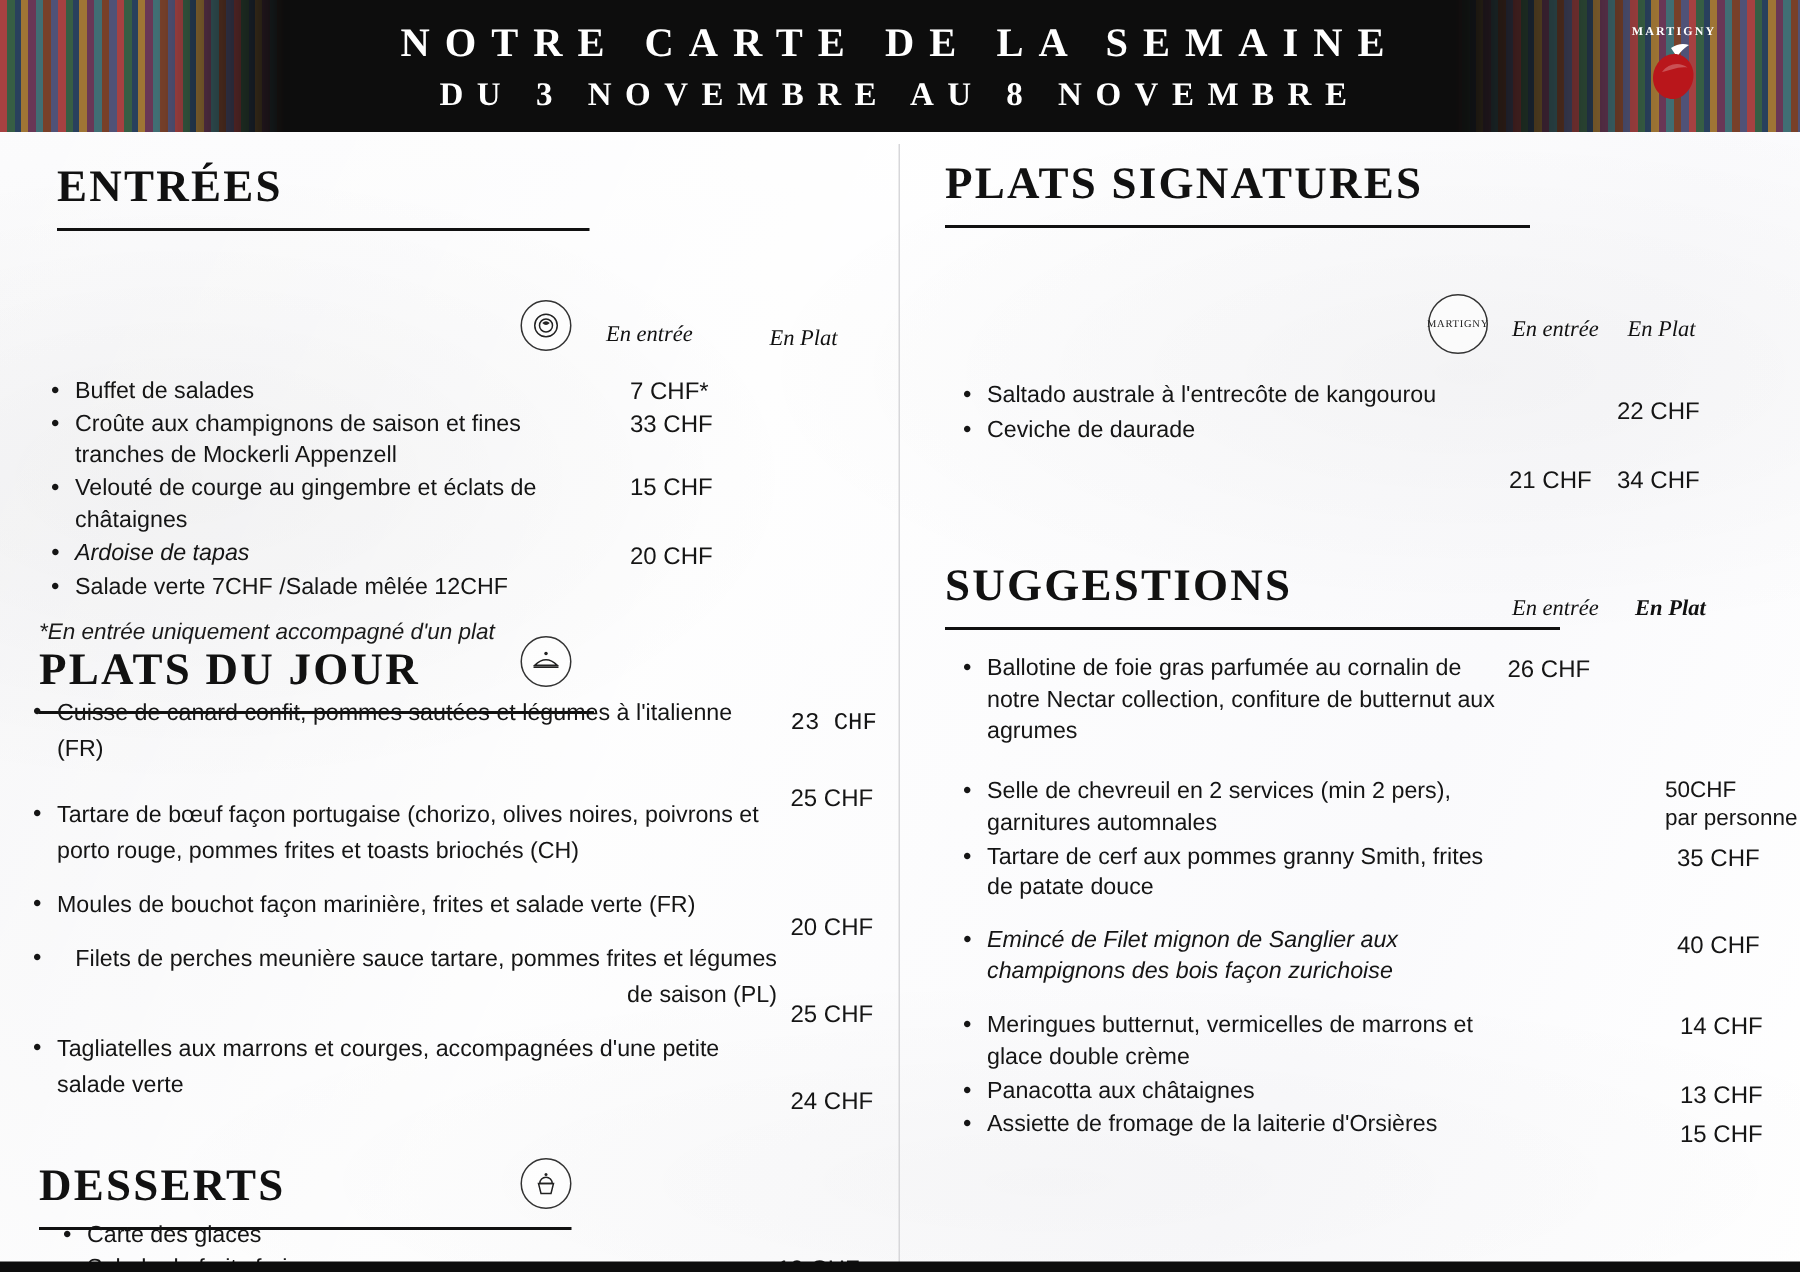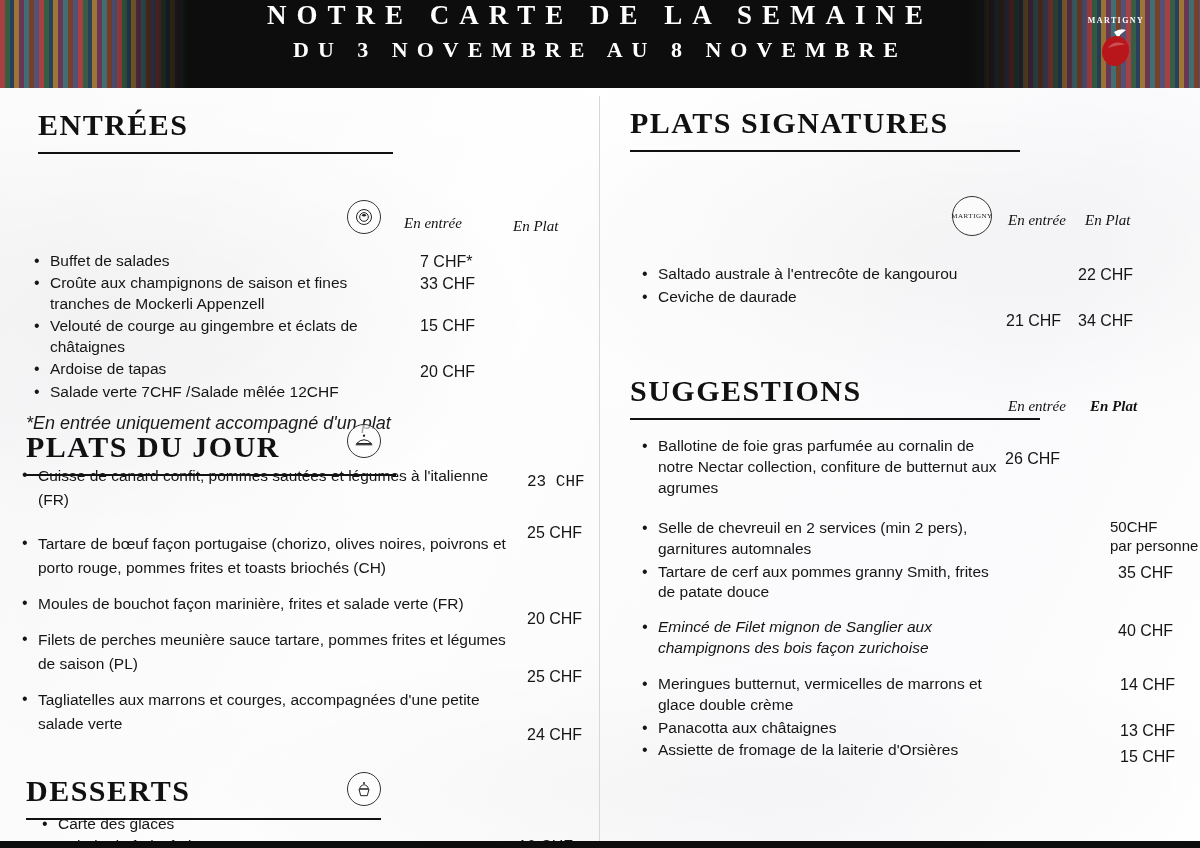--- a/index.html
+++ b/index.html
@@ -49,21 +49,21 @@
     -webkit-mask-image: linear-gradient(90deg, rgba(0,0,0,1) 0%, rgba(0,0,0,1) 55%, rgba(0,0,0,0) 100%);
             mask-image: linear-gradient(90deg, rgba(0,0,0,1) 0%, rgba(0,0,0,1) 55%, rgba(0,0,0,0) 100%);
   }
   .header-stripes.right {
     left: auto; right: 0; width: 230px;
     -webkit-mask-image: linear-gradient(270deg, rgba(0,0,0,1) 0%, rgba(0,0,0,1) 40%, rgba(0,0,0,0) 100%);
             mask-image: linear-gradient(270deg, rgba(0,0,0,1) 0%, rgba(0,0,0,1) 40%, rgba(0,0,0,0) 100%);
   }
   .header-titles {
     position: absolute; left: 0; right: 0; top: 0; height: 88px;
-    display: flex; flex-direction: column; align-items: center; 
+    display: flex; flex-direction: column; align-items: center; justify-content: center;
     z-index: 3;
   }
   .header-line1 {
     color: #ffffff;
     font-family: "Liberation Serif", serif;
     font-weight: bold;
     font-size: 27px;
     letter-spacing: 10px;
     white-space: nowrap;
   }
@@ -150,21 +150,21 @@
     font-size: 16px; color: #151515;
   }
   .price {
     font-size: 16px;
     color: #151515;
     white-space: pre-line;
     text-align: left;
   }
   .note-italic {
     font-style: italic;
-    font-size: 18px;
+    font-size: 15px;
     color: #1a1a1a;
   }
 
   
   .abs { position: absolute; }
 </style>
 </head>
 <body>
 
 <div id="page">
@@ -208,21 +208,21 @@
         </svg>
       </div>
 
       <div class="abs colhdr" style="left:404px; top:127px;">En entrée</div>
       <div class="abs colhdr" style="left:513px; top:130px;">En Plat</div>
 
       <ul class="menu abs" style="left:30px; top:163px; width:375px;">
         <li>Buffet de salades</li>
         <li style="margin-top:2px;">Croûte aux champignons de saison et fines tranches de Mockerli Appenzell</li>
         <li style="margin-top:2px;">Velouté de courge au gingembre et éclats de châtaignes</li>
-        <li style="margin-top:2px;">Ardoise de tapas</li>
+        <li style="margin-top:2px;font-style:italic;">Ardoise de tapas</li>
         <li style="margin-top:2px;">Salade verte  7CHF /Salade mêlée 12CHF</li>
       </ul>
 
       <div class="abs price" style="left:420px; top:163px; line-height:1.35;">7 CHF*
 33 CHF</div>
       <div class="abs price" style="left:420px; top:229px;">15 CHF</div>
       <div class="abs price" style="left:420px; top:275px;">20 CHF</div>
 
       <div class="abs note-italic" style="left:26px; top:325px;">*En entrée uniquement accompagné d'un plat</div>
 
@@ -237,21 +237,21 @@
           <path d="M3 15 q9 -9 18 0z" fill="none" stroke="#222" stroke-width="1.2"></path>
           <line x1="2" y1="16.5" x2="22" y2="16.5" stroke="#222" stroke-width="1.4"></line>
           <circle cx="12" cy="5.6" r="1.4" fill="#222"></circle>
         </svg>
       </div>
 
       <ul class="menu abs" style="left:18px; top:376px; width:500px;">
         <li style="line-height:1.55;">Cuisse de canard confit, pommes sautées et légumes à l'italienne (FR)</li>
         <li style="line-height:1.55; margin-top:20px;">Tartare de bœuf façon portugaise (chorizo, olives noires, poivrons et porto rouge, pommes frites et toasts briochés (CH)</li>
         <li style="line-height:1.55; margin-top:12px;">Moules de bouchot façon marinière, frites et salade verte (FR)</li>
-        <li style="line-height:1.55; margin-top:12px;">Filets de perches meunière sauce tartare, pommes frites et légumes de saison (PL)</li>
+        <li style="line-height:1.55; margin-top:12px;text-align:right;">Filets de perches meunière sauce tartare, pommes frites et légumes de saison (PL)</li>
         <li style="line-height:1.55; margin-top:12px;">Tagliatelles aux marrons et courges, accompagnées d'une petite salade verte</li>
       </ul>
 
       <div class="abs price" style="left:527px; top:385px;font-family:Liberation Mono, monospace;">23 CHF</div>
       <div class="abs price" style="left:527px; top:436px;">25 CHF</div>
       <div class="abs price" style="left:527px; top:522px;">20 CHF</div>
       <div class="abs price" style="left:527px; top:580px;">25 CHF</div>
       <div class="abs price" style="left:527px; top:638px;">24 CHF</div>
 
       <div class="abs" style="left:26px; top:688px; width:360px;">
@@ -286,21 +286,21 @@
         </div>
         <div class="sec-rule" style="width:390px;"></div>
       </div>
       <div class="abs sec-icon" style="left:352px; top:108px; width:40px; height:40px;">
         <span style="font-size:7px; letter-spacing:0.5px; font-family:'Liberation Serif',serif;">MARTIGNY</span>
       </div>
 
       <div class="abs colhdr" style="left:408px; top:124px;">En entrée</div>
       <div class="abs colhdr" style="left:485px; top:124px;">En Plat</div>
 
-      <ul class="menu abs" style="left:38px; top:176px; width:330px;">
+      <ul class="menu abs" style="left:38px; top:166px; width:330px;">
         <li style="line-height:1.35;">Saltado australe à l'entrecôte de kangourou</li>
         <li style="line-height:1.35; margin-top:2px;">Ceviche de daurade</li>
       </ul>
 
       <div class="abs price" style="left:478px; top:178px;">22 CHF</div>
       <div class="abs price" style="left:406px; top:224px;">21 CHF</div>
       <div class="abs price" style="left:478px; top:224px;">34 CHF</div>
 
       <div class="abs" style="left:30px; top:288px; width:410px;">
         <div class="sec-head">
@@ -308,21 +308,21 @@
         </div>
         <div class="sec-rule" style="width:410px;"></div>
       </div>
 
       <div class="abs colhdr" style="left:408px; top:310px;">En entrée</div>
       <div class="abs colhdr" style="left:490px; top:310px; font-weight:bold;">En Plat</div>
 
       <ul class="menu abs" style="left:38px; top:348px; width:360px;">
         <li style="line-height:1.34;">Ballotine de foie gras parfumée au cornalin de notre Nectar collection, confiture de butternut aux agrumes</li>
       </ul>
-      <div class="abs price" style="left:405px; top:362px;">26 CHF</div>
+      <div class="abs price" style="left:405px; top:350px;">26 CHF</div>
 
       <ul class="menu abs" style="left:38px; top:430px; width:360px;">
         <li style="line-height:1.34;">Selle de chevreuil en 2 services (min 2 pers), garnitures automnales</li>
         <li style="line-height:1.34; margin-top:2px;">Tartare de cerf aux pommes granny Smith, frites de patate douce</li>
         <li style="line-height:1.34; margin-top:14px;font-style:italic;">Emincé de Filet mignon de Sanglier aux champignons des bois façon zurichoise</li>
       </ul>
       <div class="abs price" style="left:510px; top:430px; line-height:1.25; font-size:15px;">50CHF
 par personne</div>
       <div class="abs price" style="left:518px; top:476px;">35 CHF</div>
       <div class="abs price" style="left:518px; top:534px;">40 CHF</div>

